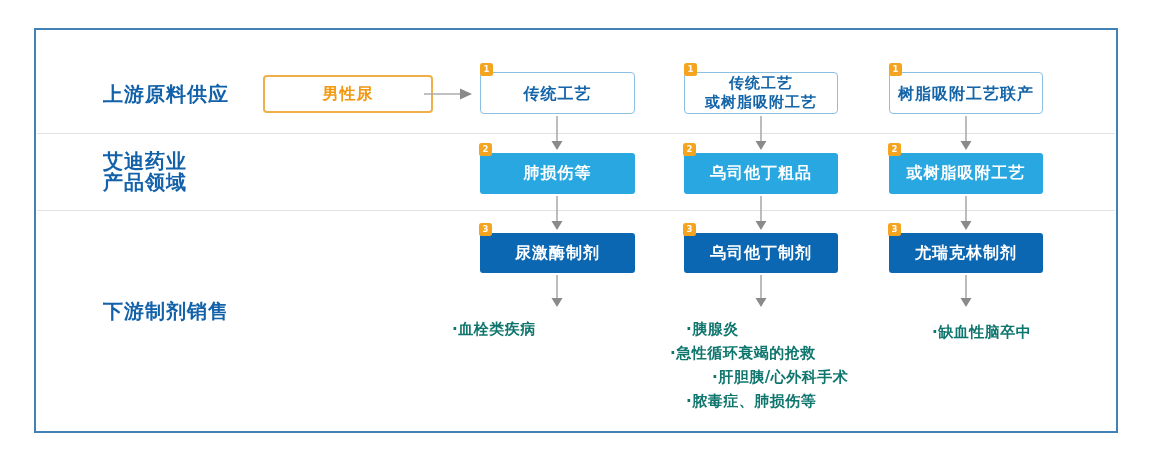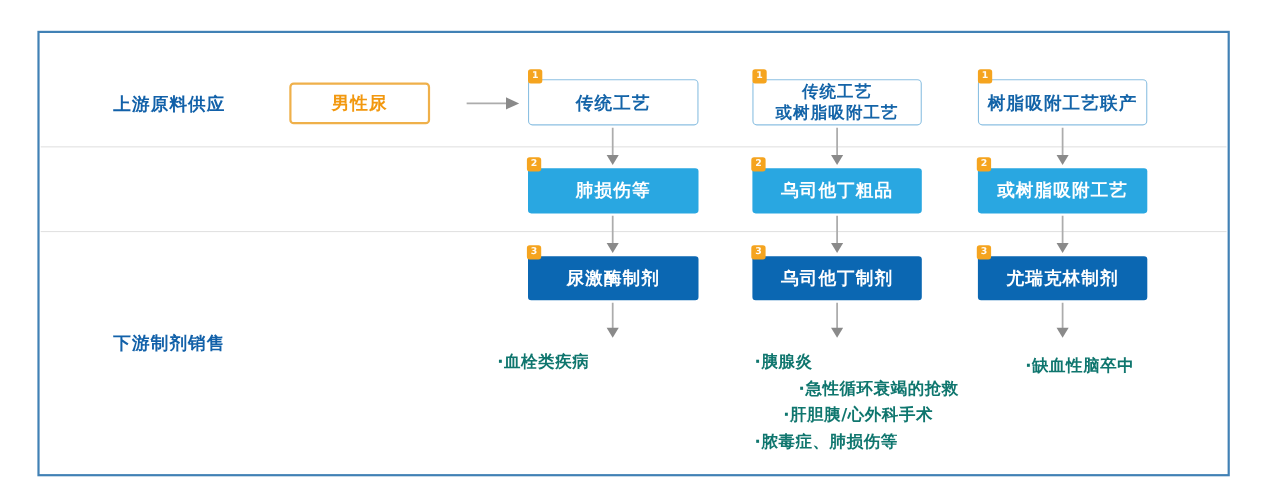--- a/index.html
+++ b/index.html
@@ -8,21 +8,21 @@
     font-family:"DejaVu Sans","Liberation Sans",sans-serif;
   }
   .frame{
     position:absolute;left:34px;top:28px;width:1080px;height:401px;
     border:2px solid #4181B5;background:#ffffff;
   }
   .divider{
     position:absolute;left:37px;width:1078px;height:1px;background:#E2E2E2;
   }
   .row-label{
-    position:absolute;left:103px;color:#1261A9;font-weight:bold;font-size:16px;
+    position:absolute;left:103px;color:#1261A9;font-weight:bold;font-size:20px;
     line-height:21px;letter-spacing:1px;white-space:pre-line;
   }
   .box{
     position:absolute;display:flex;align-items:center;justify-content:center;
     text-align:center;font-weight:bold;letter-spacing:1px;box-sizing:border-box;
   }
   .src-box{
     border:2px solid #EFB04A;border-radius:4px;background:#ffffff;
     color:#F2980F;font-size:16px;
   }
@@ -51,23 +51,25 @@
 </head>
 <body>
 
 <div class="canvas">
 
   <div class="frame"></div>
   <div class="divider" style="top:133px;"></div>
   <div class="divider" style="top:210px;"></div>
 
   <div class="row-label" style="top:84px;">上游原料供应</div>
+  <div class="row-label" style="top:151px;">艾迪药业
+产品领域</div>
   <div class="row-label" style="top:301px;">下游制剂销售</div>
 
-  <div class="box src-box" style="left:263px;top:75px;width:128px;height:38px;">
+  <div class="box src-box" style="left:263px;top:75px;width:170px;height:38px;">
     <span>男性尿</span>
   </div>
 
   <svg class="arrow" style="left:424px;top:87px;" width="50" height="14">
     <line x1="0" y1="7" x2="38" y2="7" stroke="#ACACAC" stroke-width="1.6"></line>
     <path d="M36,1.5 L48,7 L36,12.5 Z" fill="#8A8A8A"></path>
   </svg>
 
   <div class="box proc-box" style="left:480px;top:72px;width:155px;height:42px;">
     <span class="badge">1</span>
@@ -114,21 +116,21 @@
   </svg>
   <div class="box form-box" style="left:684px;top:233px;width:154px;height:40px;">
     <span class="badge">3</span>
     <span>乌司他丁制剂</span>
   </div>
   <svg class="arrow" style="left:753px;top:275px;" width="16" height="34">
     <line x1="8" y1="0" x2="8" y2="24" stroke="#ACACAC" stroke-width="1.6"></line>
     <path d="M2.5,23 L13.5,23 L8,32 Z" fill="#8A8A8A"></path>
   </svg>
   <div class="indi" style="left:686px;top:317px;">·胰腺炎</div>
-  <div class="indi" style="left:726px;top:341px;">·急性循环衰竭的抢救</div>
+  <div class="indi" style="left:670px;top:341px;">·急性循环衰竭的抢救</div>
   <div class="indi" style="left:686px;top:365px;margin-left:26px;">·肝胆胰/心外科手术</div>
   <div class="indi" style="left:686px;top:389px;">·脓毒症、肺损伤等</div>
 
   <div class="box proc-box" style="left:889px;top:72px;width:154px;height:42px;">
     <span class="badge">1</span>
     <span>树脂吸附工艺联产</span>
   </div>
   <svg class="arrow" style="left:958px;top:116px;" width="16" height="36">
     <line x1="8" y1="0" x2="8" y2="26" stroke="#ACACAC" stroke-width="1.6"></line>
     <path d="M2.5,25 L13.5,25 L8,34 Z" fill="#8A8A8A"></path>

